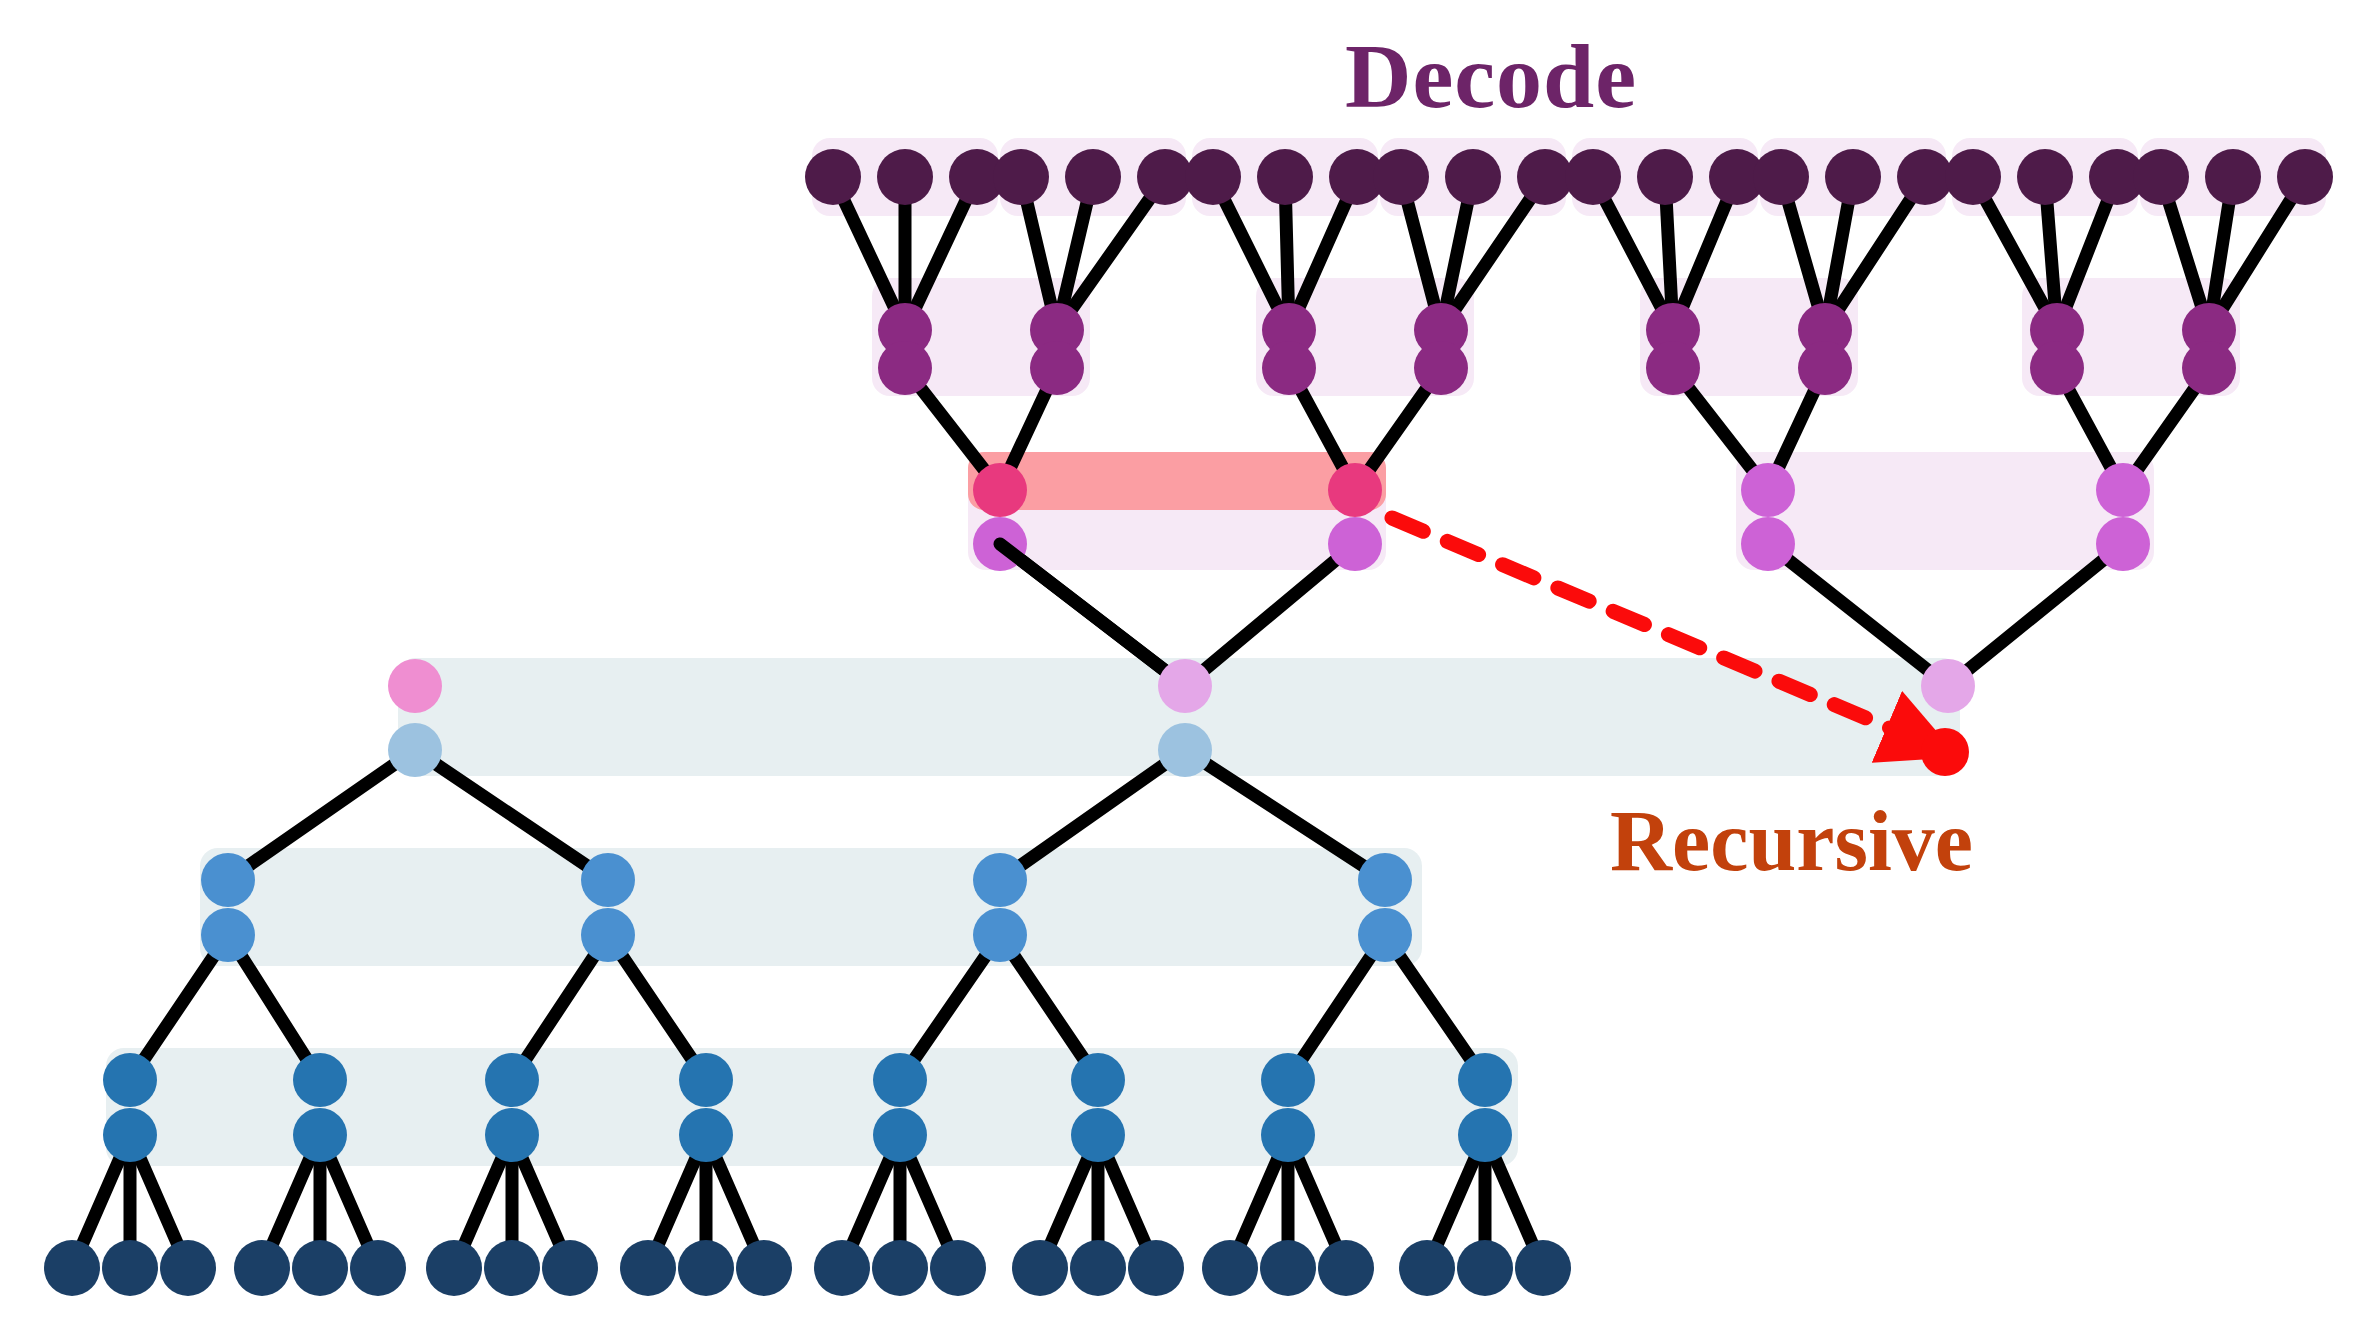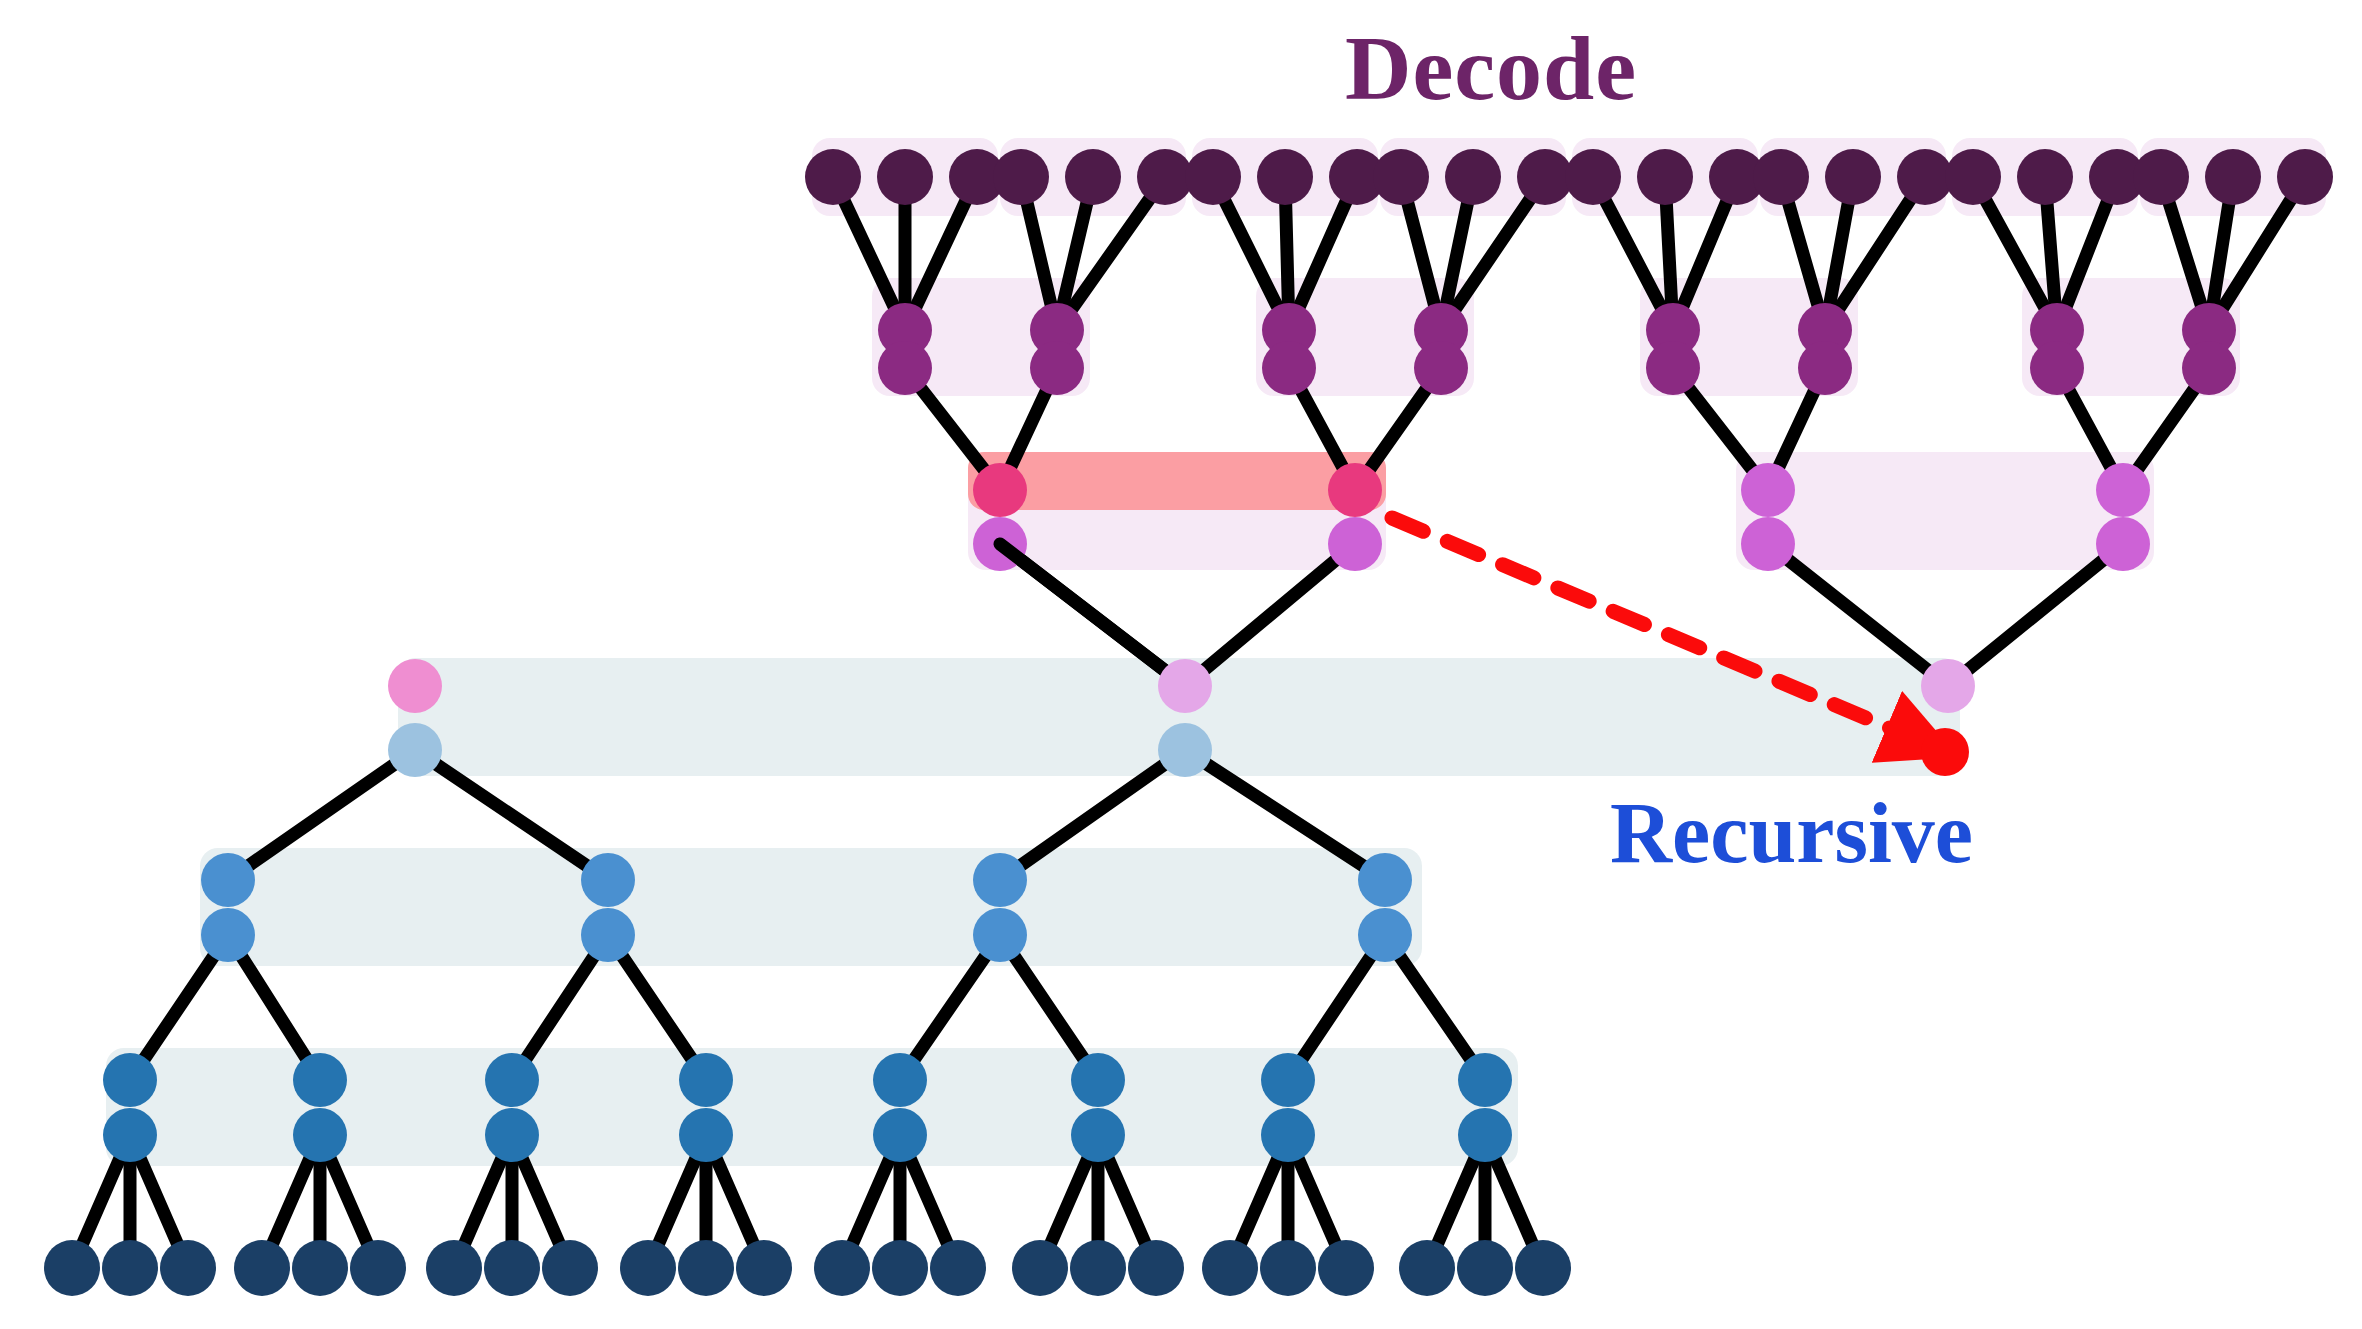--- a/index.html
+++ b/index.html
@@ -1,22 +1,22 @@
 <!DOCTYPE html>
 <html><head>
 <meta charset="utf-8">
 <style>
   html,body{margin:0;padding:0;background:#ffffff;}
   body{width:2362px;height:1329px;font-family:"Liberation Serif", serif;overflow:hidden;}
   #stage{position:relative;width:2362px;height:1329px;background:#ffffff;}
   #svgroot{position:absolute;left:0;top:0;width:2362px;height:1329px;}
-  .lbl{position:absolute;font-family:"Liberation Serif", serif;font-weight:700;white-space:pre;line-height:1.02;}
+  .lbl{position:absolute;font-family:"Liberation Serif", serif;font-weight:700;white-space:pre;line-height:1.02;margin-top:8px;}
   #decode-label{font-size:92px;color:#6d2468;left:1345px;top:22px;letter-spacing:1px;}
   #prefill-label{font-size:88px;color:#2e2f9c;left:620px;top:565px;letter-spacing:1px;}
-  #rc-label{font-size:86px;color:#1d4ed8;left:1610px;top:790px;text-align:center;}
+  #rc-label{font-size:86px;color:#c2410c;left:1610px;top:790px;text-align:center;}
 </style>
 </head>
 <body>
 
 <div id="stage">
 
   <svg id="svgroot" viewBox="0 0 2362 1329">
     <defs>
       <marker id="redarrow" viewBox="0 0 10 10" refX="6" refY="5" markerWidth="5.2" markerHeight="5.2" orient="auto-start-reverse">
         <path d="M 0 0 L 10 5 L 0 10 z" fill="#fb0b0b"></path>

